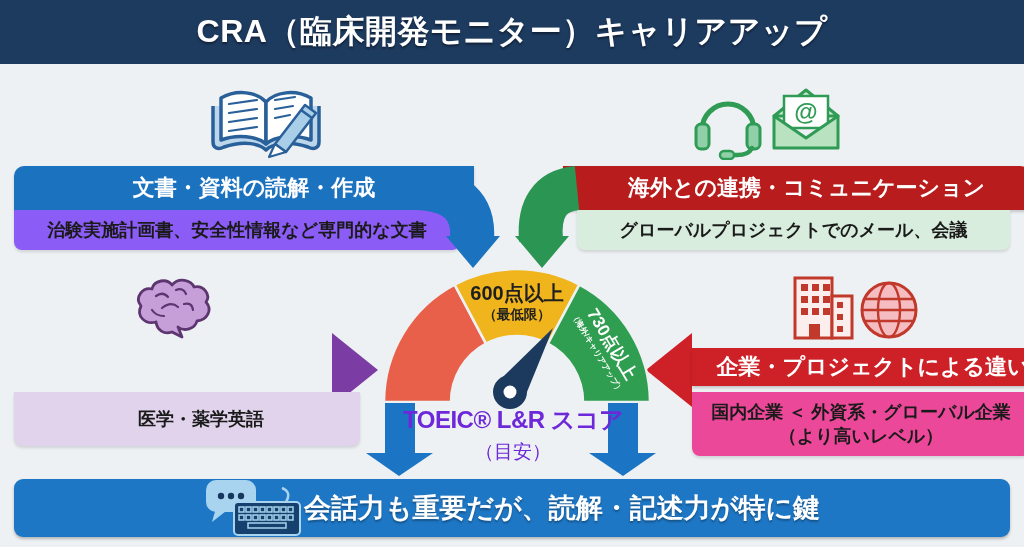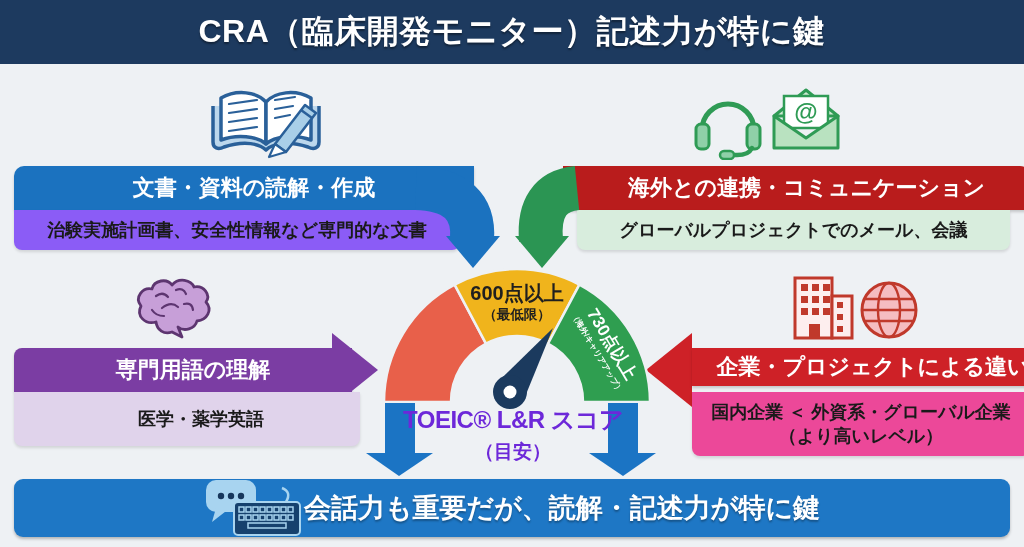--- a/index.html
+++ b/index.html
@@ -30,36 +30,36 @@
 
   .mr-bar{left:692px;top:348px;width:322px;height:38px;background:#ce2127;border-radius:0 8px 0 0;}
   .mr-sub{left:692px;top:392px;width:338px;height:64px;background:#ec4899;border-radius:0 0 8px 8px;
           flex-direction:column;line-height:1.35;}
   .mr-head{left:646px;top:333px;width:0;height:0;border-top:37px solid transparent;border-bottom:37px solid transparent;
            border-right:46px solid #ce2127;}
 
   
   .toeic{left:373px;top:404px;width:280px;text-align:center;color:#6d28d9;}
   .toeic .l1{font-size:24px;font-weight:bold;letter-spacing:-0.5px;}
-  .toeic .l2{font-size:19px;font-weight:bold;margin-top:3px;text-align:center;}
+  .toeic .l2{font-size:19px;font-weight:normal;margin-top:3px;text-align:center;}
 
   
   .footer{left:14px;top:479px;width:996px;height:58px;background:#1e77c5;border-radius:9px;
           box-shadow:0 2px 3px rgba(0,0,0,.25);display:flex;align-items:center;justify-content:center;}
   .footer .msg{color:#fff;font-size:27px;font-weight:bold;text-shadow:0 2px 2px rgba(0,0,0,.3);}
 
   svg text{font-family:"Liberation Sans","DejaVu Sans",sans-serif;}
 </style>
 </head>
 <body>
 
 <div class="canvas">
 
   <div class="abs header">
-    <div class="title">CRA（臨床開発モニター）記述力が特に鍵</div>
+    <div class="title">CRA（臨床開発モニター）キャリアアップ</div>
   </div>
 
   <svg class="abs" style="left:205px;top:84px" width="128" height="76" viewBox="0 0 128 76">
     <path d="M8,22 L8,58 C8,64 13,66 19,63 C40,56 55,60 61,66 C67,60 82,56 103,63 C109,66 114,64 114,58 L114,22" fill="#bcd7ec" stroke="#2a6099" stroke-width="3.5" stroke-linejoin="round"></path>
     <path d="M16,14 C32,5 52,8 61,18 L61,60 C52,52 32,50 16,56 Z" fill="#ffffff" stroke="#2a6099" stroke-width="3.5" stroke-linejoin="round"></path>
     <path d="M106,14 C90,5 70,8 61,18 L61,60 C70,52 90,50 106,56 Z" fill="#ffffff" stroke="#2a6099" stroke-width="3.5" stroke-linejoin="round"></path>
     <g stroke="#2a6099" stroke-width="2.2" stroke-linecap="round">
       <path d="M24,20 L52,16"></path>
         <path d="M24,29 L52,25"></path>
         <path d="M24,38 L52,34"></path>
@@ -115,23 +115,20 @@
     <path d="M30,48 c-11,3 -20,-6 -15,-16 c-7,-9 2,-19 11,-17 c2,-9 15,-11 20,-4 c7,-8 19,-5 22,2 c10,-2 17,8 12,15 c7,8 1,18 -9,19 c-2,8 -13,11 -19,6 l4,10 l-10,-5 c-8,3 -15,-2 -16,-10 z" fill="#c79fd8" stroke="#5d3570" stroke-width="2.8" stroke-linejoin="round"></path>
     <g fill="none" stroke="#5d3570" stroke-width="2.2" stroke-linecap="round">
       <path d="M30,22 q7,-5 12,1"></path>
         <path d="M50,16 q7,-3 10,4"></path>
         <path d="M36,34 q9,-7 16,-1"></path>
       <path d="M58,30 q8,-2 9,6"></path>
         <path d="M26,36 q4,6 12,6"></path>
     </g>
   </svg>
 
-  <div class="abs bar ml-bar">
-    <span>専門用語の理解</span>
-  </div>
   <div class="abs ml-head"></div>
   <div class="abs sub ml-sub">
     <span>医学・薬学英語</span>
   </div>
 
   <svg class="abs" style="left:783px;top:272px" width="138" height="72" viewBox="0 0 138 72">
     <rect x="12" y="6" width="37" height="60" fill="#fdeeee" stroke="#c0392b" stroke-width="3"></rect>
     <g fill="#c0392b">
       <rect x="18" y="12" width="7" height="7"></rect>
         <rect x="29" y="12" width="7" height="7"></rect>

